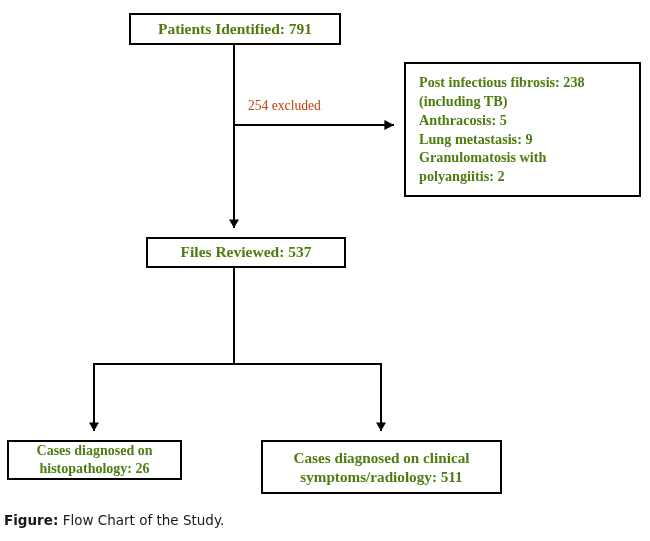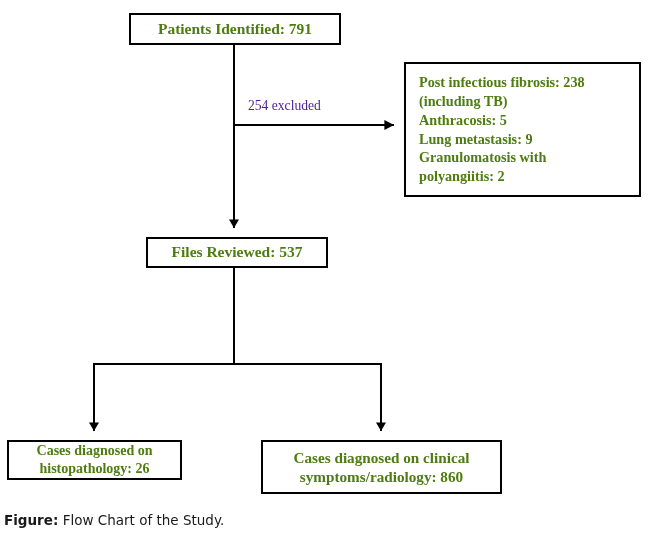--- a/index.html
+++ b/index.html
@@ -61,21 +61,21 @@
     padding: 6px 0 6px 13px;
     font-size: 14.2px;
     line-height: 1.33;
     align-items: center;
   }
   #node-excluded-list .node-text { text-align: left; }
 
   #node-files {
     left: 146px;
     top: 237px;
-    width: 182px;
+    width: 200px;
     height: 31px;
     font-size: 15.5px;
   }
 
   #node-histopathology {
     left: 7px;
     top: 440px;
     width: 175px;
     height: 40px;
     font-size: 14px;
@@ -93,21 +93,21 @@
 
   
   #edge-label-excluded {
     position: absolute;
     left: 248px;
     top: 98px;
     width: 150px;
     text-align: left;
     font-size: 13.6px;
     font-weight: normal;
-    color: #4c1d95;
+    color: #c2410c;
     white-space: nowrap;
   }
 
   
   #figure-caption {
     position: absolute;
     left: 4px;
     top: 512px;
     font-family: "DejaVu Sans", "Liberation Sans", sans-serif;
     font-size: 13.5px;
@@ -168,19 +168,19 @@
   <span class="node-text">Files Reviewed: 537</span>
 </div>
 
 <div class="node" id="node-histopathology">
   <span class="node-text">Cases diagnosed on
 histopathology: 26</span>
 </div>
 
 <div class="node" id="node-clinical">
   <span class="node-text">Cases diagnosed on clinical
-symptoms/radiology: 860</span>
+symptoms/radiology: 511</span>
 </div>
 
 <div id="figure-caption">
   <span class="cap-label">Figure:</span>
   <span class="cap-text">Flow Chart of the Study.</span>
 </div>
 
 </body></html>

